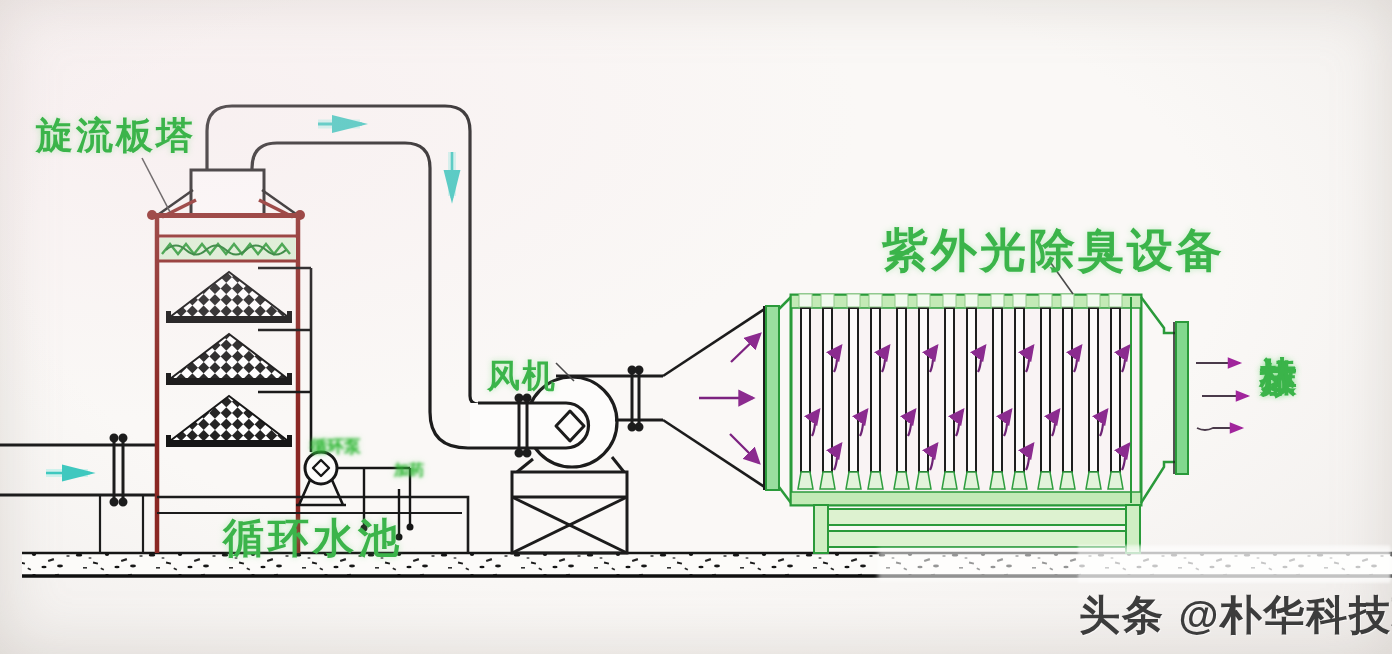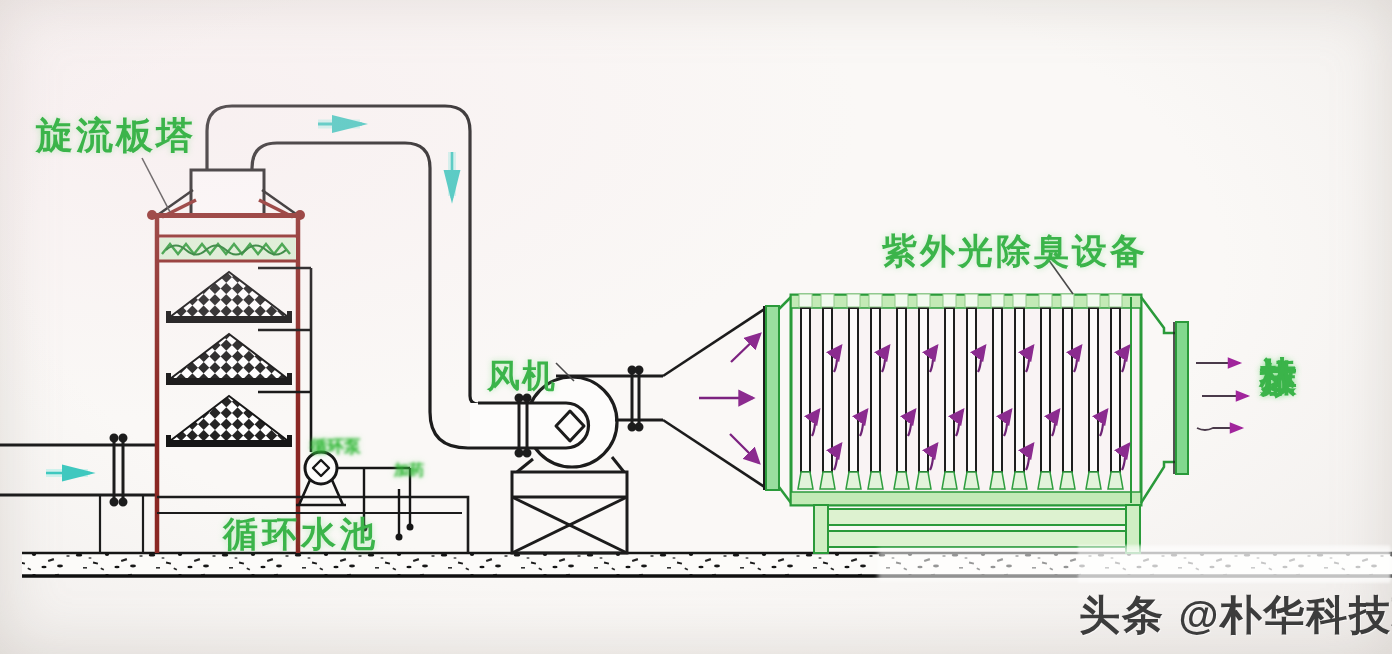--- a/index.html
+++ b/index.html
@@ -6,22 +6,22 @@
   #stage{position:relative;width:1392px;height:654px;overflow:hidden;
     background:radial-gradient(ellipse at 45% 40%, #faf8f6 55%, #f0edeb 100%);
     box-shadow:inset 0 0 60px rgba(160,150,140,.28);}
   #stage::after{content:"";position:absolute;inset:0;pointer-events:none;
     background:radial-gradient(ellipse at 12% 18%, rgba(243,221,228,.30), rgba(0,0,0,0) 40%);}
   svg{position:absolute;left:0;top:0;}
   .lbl{position:absolute;color:#3bb44a;font-weight:600;
     text-shadow:0 0 6px rgba(110,220,120,.40);white-space:nowrap;z-index:5;}
   .lbl-tower{left:36px;top:111px;font-size:37px;letter-spacing:3px;}
   .lbl-fan{left:487px;top:326px;font-size:33px;letter-spacing:2px;margin-top:28px;}
-  .lbl-uv{left:882px;top:228px;font-size:35px;letter-spacing:3px;}
-  .lbl-pool{left:223px;top:511px;font-size:35px;letter-spacing:4px;}
+  .lbl-uv{left:882px;top:220px;font-size:46px;letter-spacing:3px;}
+  .lbl-pool{left:223px;top:511px;font-size:41px;letter-spacing:4px;}
   .lbl-discharge{left:1258px;top:326px;font-size:37px;letter-spacing:2px;
     writing-mode:vertical-rl;text-orientation:upright;line-height:1.05;height:170px;}
   .lbl-small{font-size:17px;font-weight:700;filter:blur(1.4px);color:#28b42e;}
   .lbl-pump{left:310px;top:435px;}
   .lbl-dosing{left:394px;top:461px;font-size:15px;}
   .watermark{position:absolute;left:1079px;top:588px;font-size:41px;font-weight:700;
     color:#3c3c3c;letter-spacing:2px;white-space:nowrap;z-index:6;
     text-shadow:1px 1px 0 rgba(255,255,255,.55);}
   .ghost{position:absolute;left:878px;top:548px;width:514px;height:33px;z-index:4;
     background:rgba(255,255,255,.55);filter:blur(2px);}

